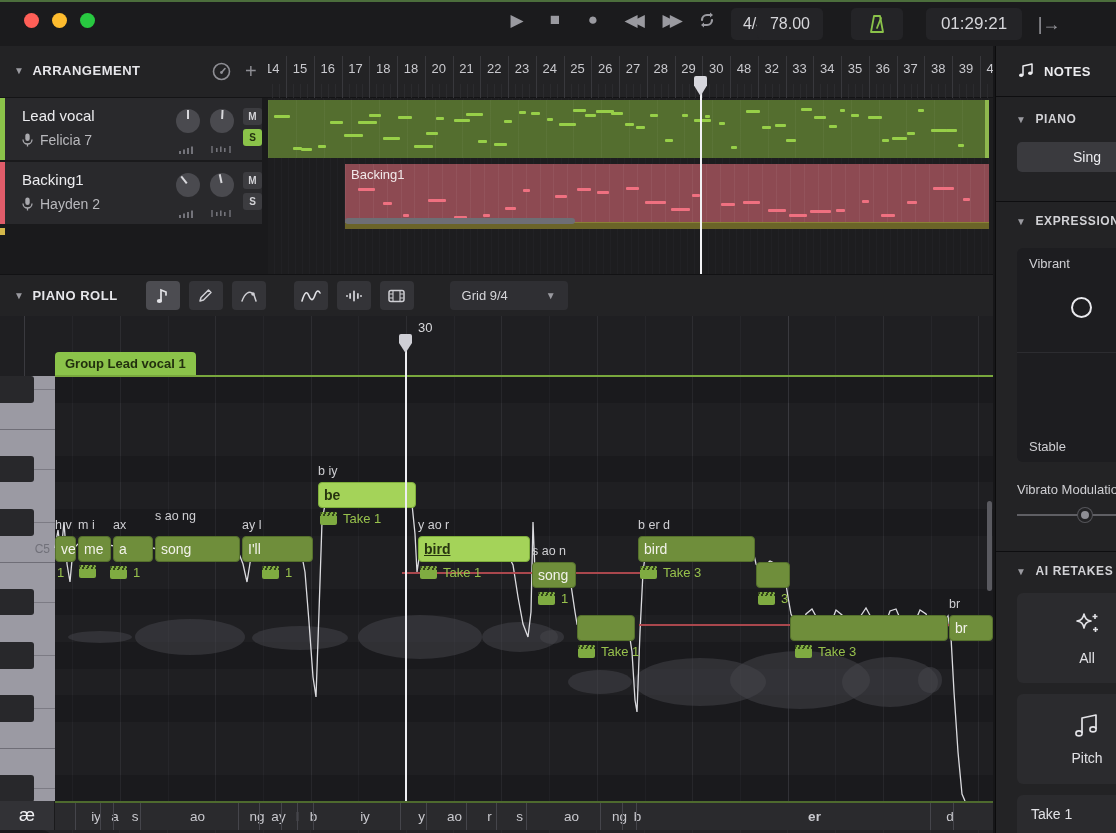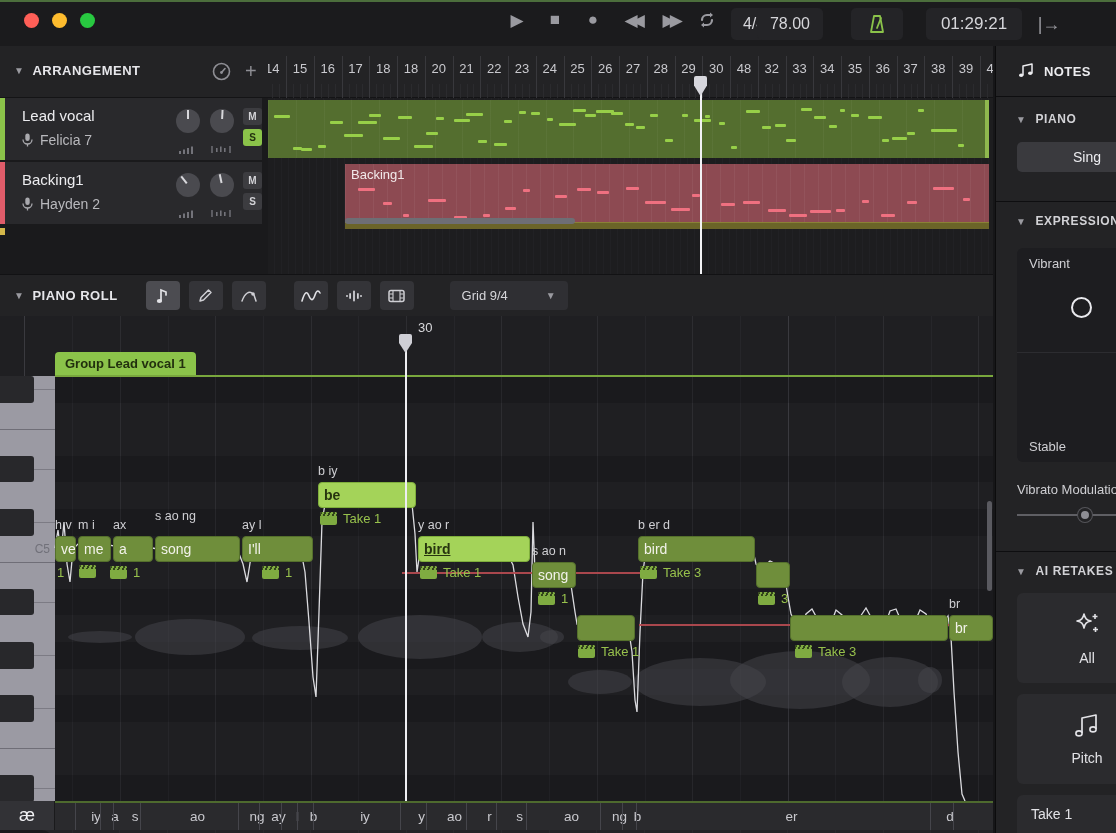--- a/index.html
+++ b/index.html
@@ -703,21 +703,21 @@
         <div class="seg-label" style="left: 481px;">r</div>
         <div class="seg-line" style="left: 496px;"></div>
         <div class="seg-label" style="left: 511px;">s</div>
         <div class="seg-line" style="left: 526px;"></div>
         <div class="seg-label" style="left: 563px;">ao</div>
         <div class="seg-line" style="left: 600px;"></div>
         <div class="seg-label" style="left: 611px;">ng</div>
         <div class="seg-line" style="left: 622px;"></div>
         <div class="seg-label" style="left: 629px;">b</div>
         <div class="seg-line" style="left: 636px;"></div>
-        <div class="seg-label" style="left: 783px;">er</div>
+        <div class="seg-label" style="left: 806px; font-weight: bold;">er</div>
         <div class="seg-line" style="left: 930px;"></div>
         <div class="seg-label" style="left: 941.5px;">d</div>
         <div class="seg-line" style="left: 953px;"></div>
       </div>
     <div id="ae-box">æ</div>
     <div id="params">
       <div id="params-gutter"></div>
     <div class="pr-grid-v" style="left: 71.7px; top: 0px; bottom: 0px; background: rgba(255, 255, 255, 0.03); position: absolute; width: 1px; height: 49px;"></div>
         <div class="pr-grid-v" style="left: 119.4px; top: 0px; bottom: 0px; background: rgba(255, 255, 255, 0.03); position: absolute; width: 1px; height: 49px;"></div>
         <div class="pr-grid-v" style="left: 167.1px; top: 0px; bottom: 0px; background: rgba(255, 255, 255, 0.03); position: absolute; width: 1px; height: 49px;"></div>

